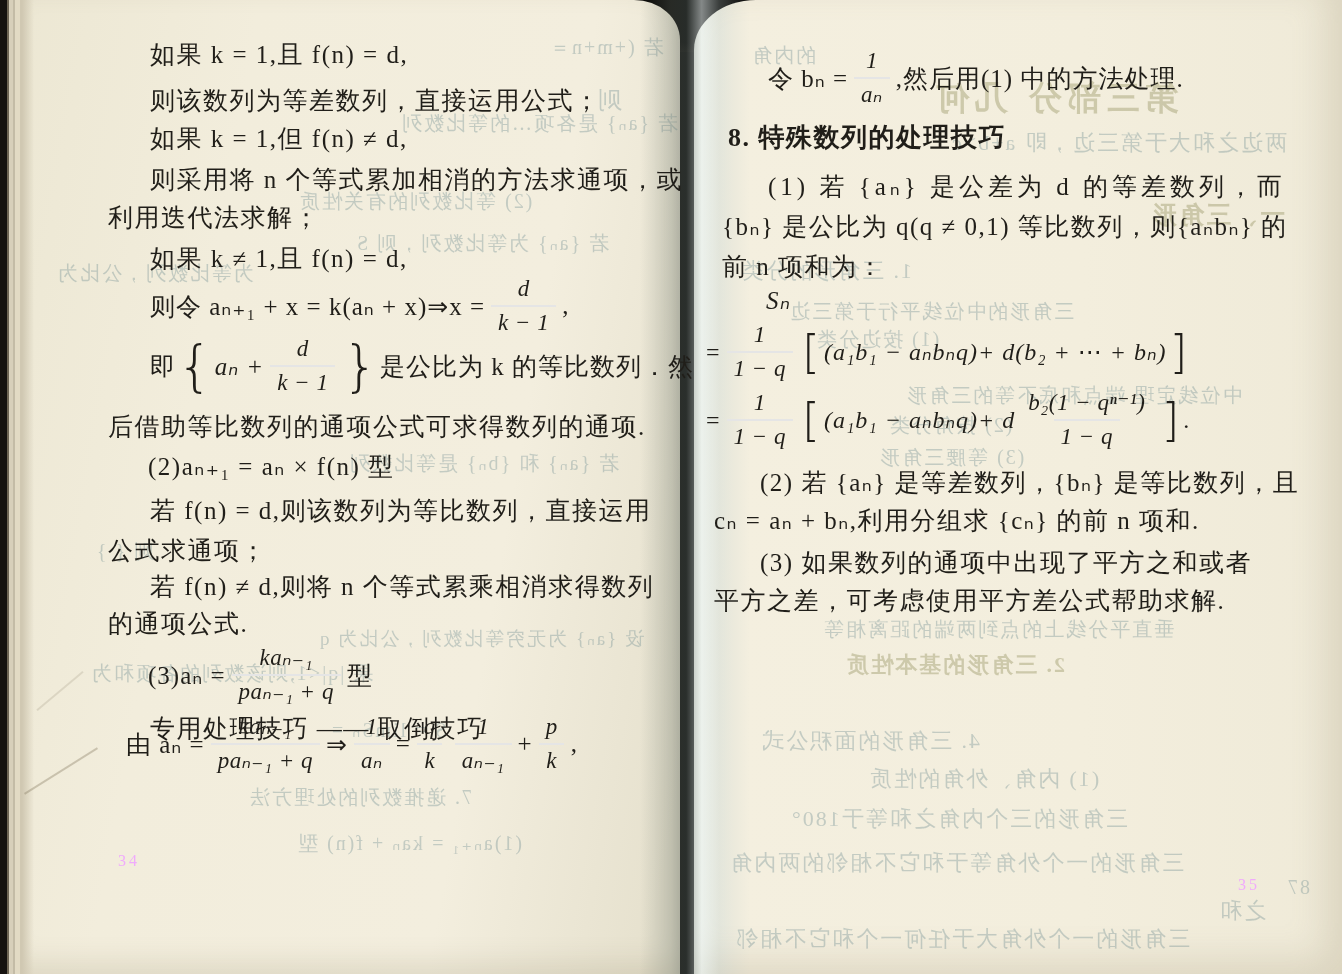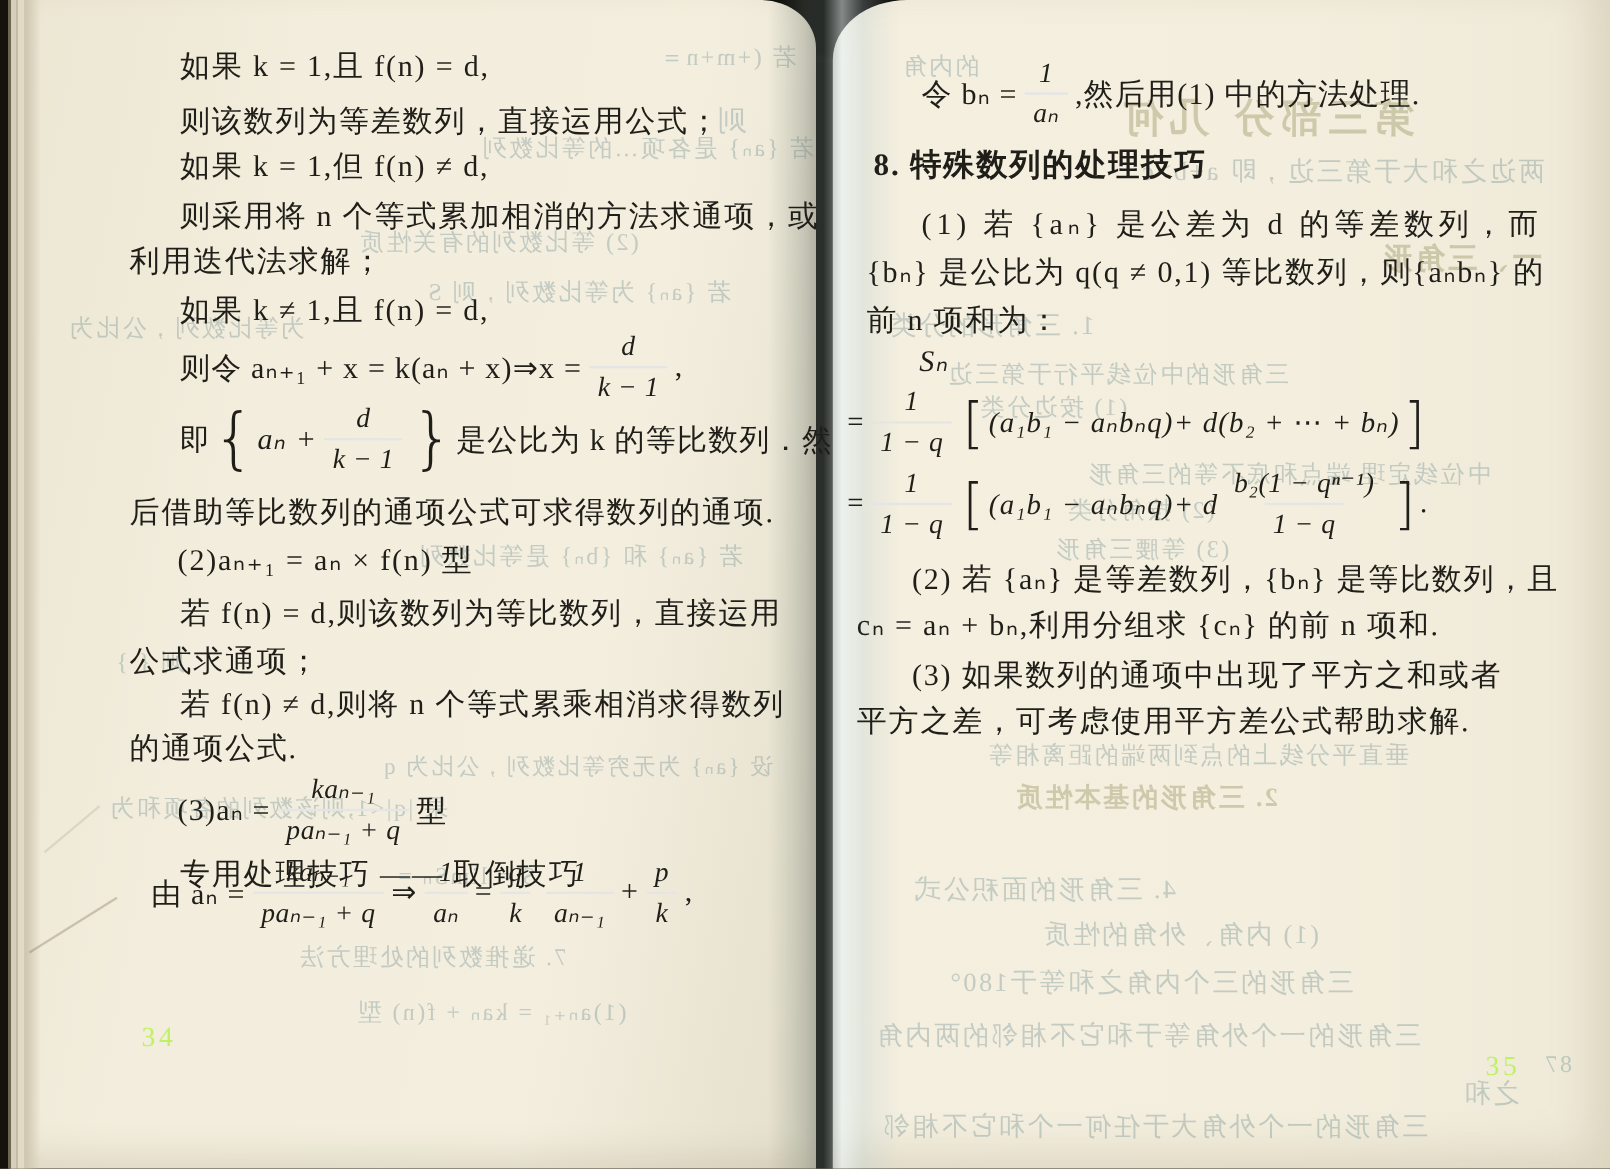--- a/index.html
+++ b/index.html
@@ -33,21 +33,21 @@
   .formula{position:absolute;display:flex;align-items:center;white-space:nowrap;
            font-size:25px;letter-spacing:1px;z-index:5;}
   .frac{display:inline-flex;flex-direction:column;align-items:center;font-style:italic;
         margin:0 6px;font-size:23px;line-height:1.15;letter-spacing:0.5px;}
   .frac .num{padding:0 7px 3px;}
   .frac .den{border-top:2px solid #e5e5e5;padding:3px 7px 0;}
   .brace{font-size:56px;font-weight:300;line-height:1;margin:0 1px;font-style:normal;
          font-family:"DejaVu Sans",sans-serif;}
   .bracket{font-size:46px;font-weight:300;line-height:1;margin:0 3px;
          font-family:"DejaVu Sans",sans-serif;}
-  .pagenum{position:absolute;font-size:23px;letter-spacing:3px;z-index:5;color:#bef264;}
+  .pagenum{position:absolute;font-size:16px;letter-spacing:3px;z-index:5;color:#f0abfc;}
   
   .bleed{position:absolute;white-space:nowrap;z-index:3;transform:scaleX(-1);
          color:rgba(102,134,140,0.34);filter:blur(0.5px);font-size:20px;letter-spacing:2px;}
   .bleed.olive{color:rgba(148,144,96,0.40);}
   .bleed.big{font-size:33px;font-weight:bold;letter-spacing:6px;}
   .bleed.med{font-size:25px;font-weight:bold;}
 </style>
 </head>
 <body>
 

